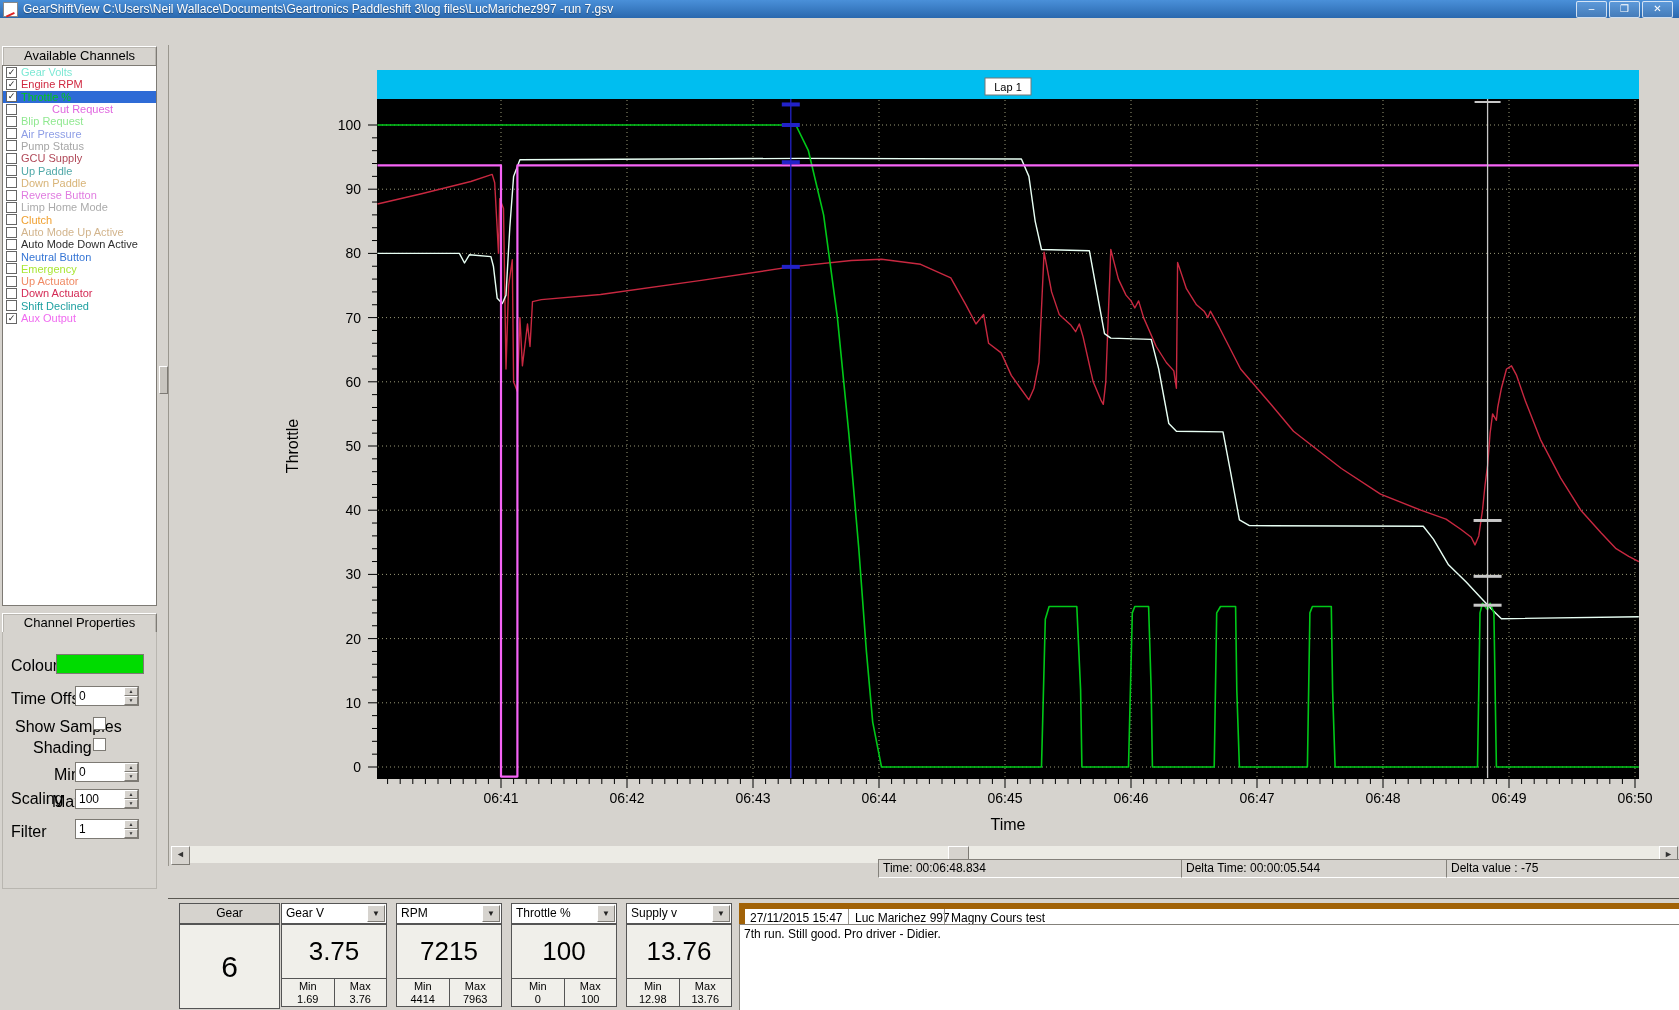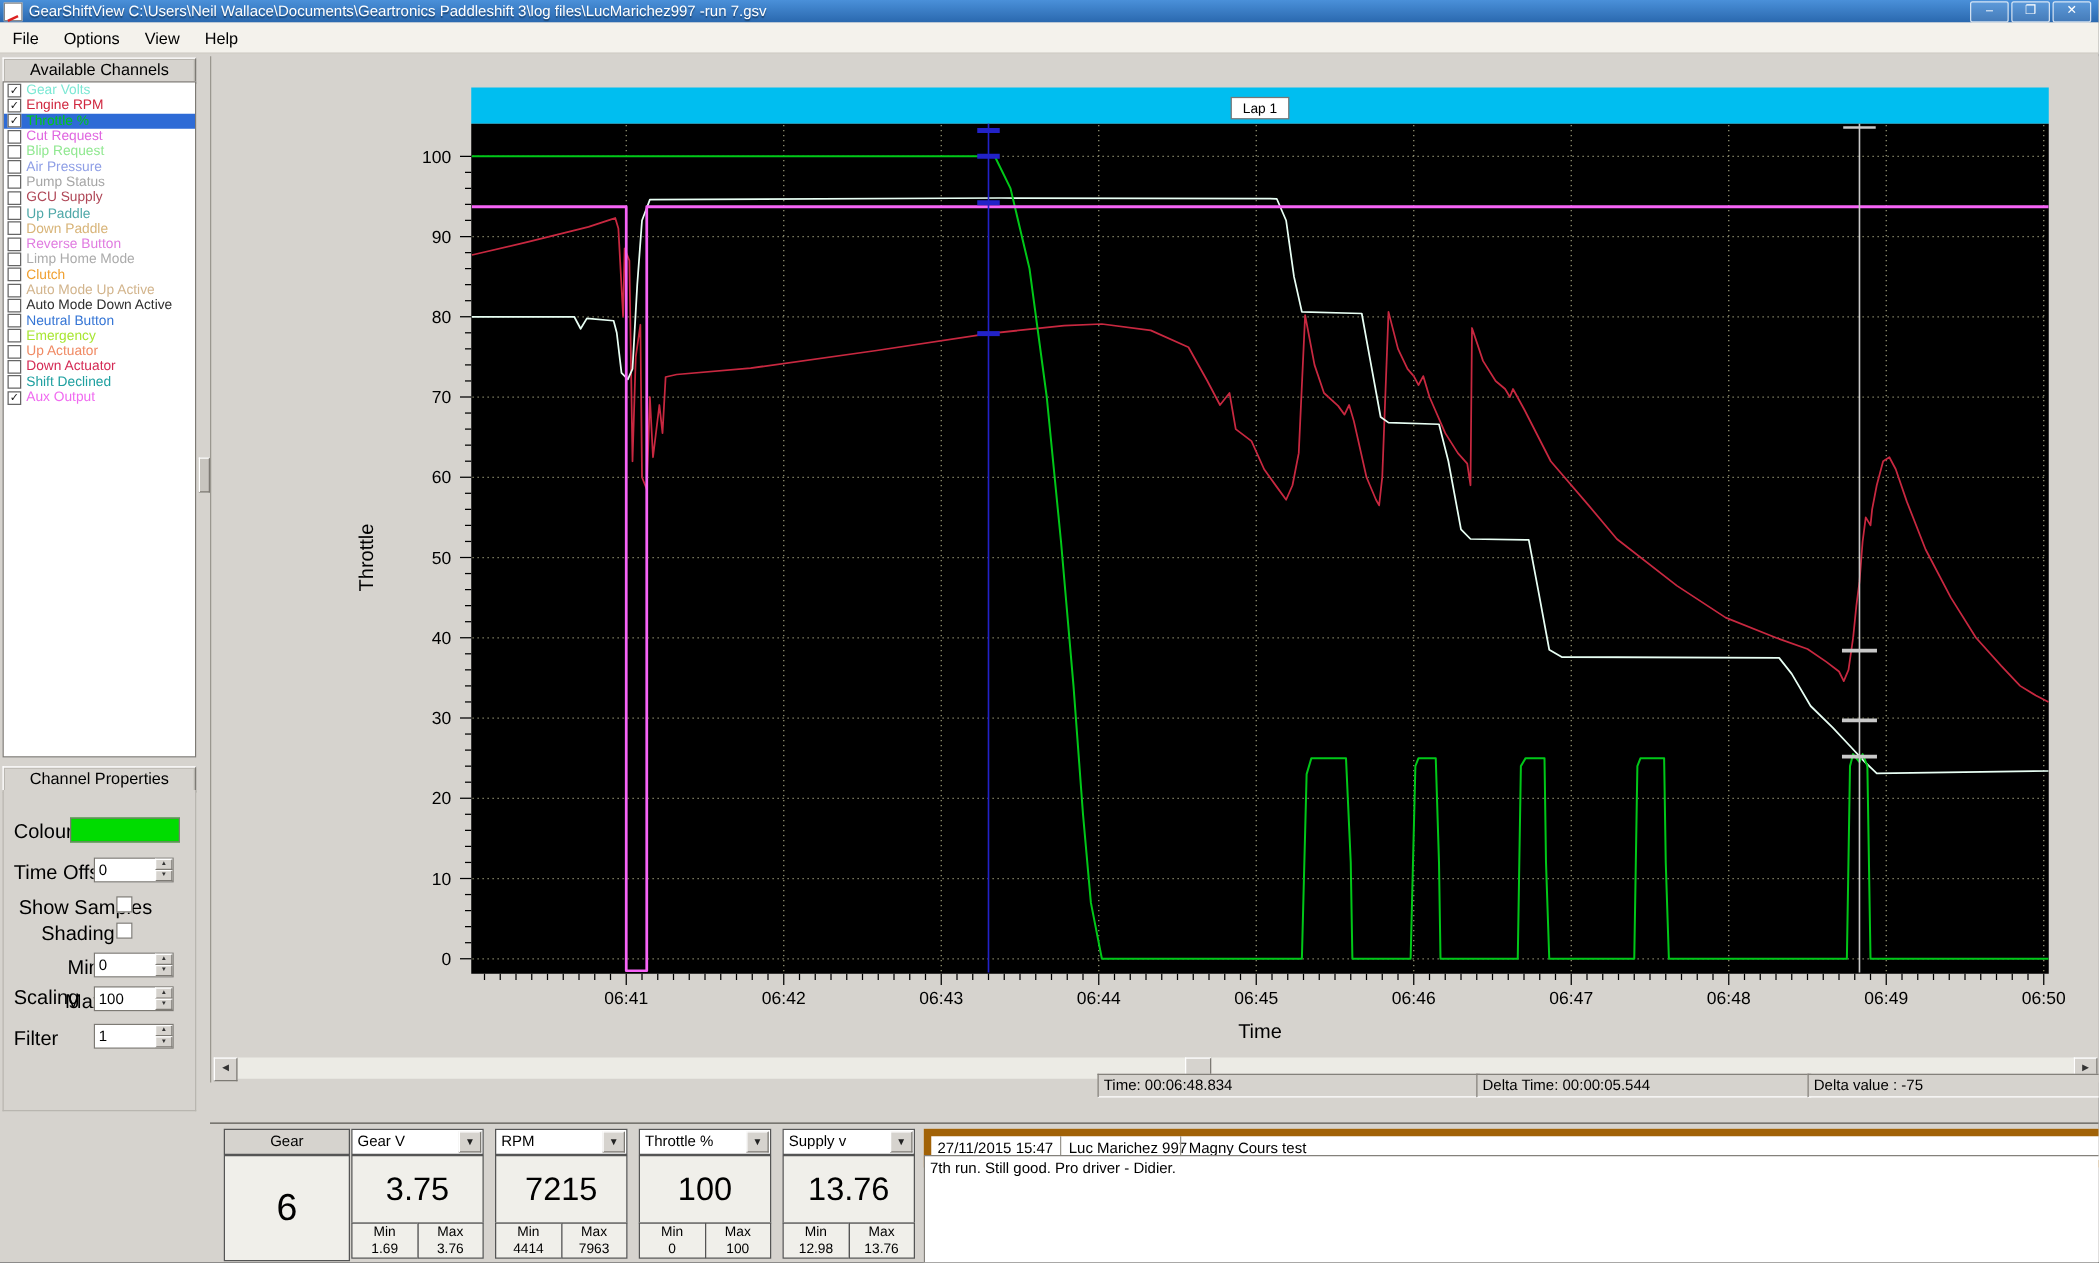--- a/index.html
+++ b/index.html
@@ -82,44 +82,38 @@
   <div id="titlebar" class="abs">
     <div id="title-icon"></div>
     <div id="title-text">GearShiftView C:\Users\Neil Wallace\Documents\Geartronics Paddleshift 3\log files\LucMarichez997 -run 7.gsv</div>
     <div id="win-buttons">
       <div class="win-btn">–</div>
       <div class="win-btn">❐</div>
       <div class="win-btn">✕</div>
     </div>
   </div>
 
-  <div id="menubar" class="abs">
-      <div class="menu-item">File</div>
-      <div class="menu-item">Options</div>
-      <div class="menu-item">View</div>
-      <div class="menu-item">Help</div>
-    </div>
 
   <div class="abs panel-header" style="left:2px;top:46px;width:153px;height:19px;">Available Channels</div>
   <div id="channels-list" class="abs" style="left:2px;top:65px;width:153px;height:539px;">
       <div class="ch-row">
         <span class="cb">✓</span>
         <span style="color: rgb(124, 232, 212);">Gear Volts</span>
       </div>
       <div class="ch-row">
         <span class="cb">✓</span>
         <span style="color: rgb(208, 40, 64);">Engine RPM</span>
       </div>
       <div class="ch-row selected">
         <span class="cb">✓</span>
         <span style="color: rgb(0, 200, 24);">Throttle %</span>
       </div>
       <div class="ch-row">
         <span class="cb"></span>
-        <span style="color: rgb(224, 102, 224);">Cut Request</span>
+        <span style="color: rgb(224, 102, 224); margin-left: 31px;">Cut Request</span>
       </div>
       <div class="ch-row">
         <span class="cb"></span>
         <span style="color: rgb(144, 232, 144);">Blip Request</span>
       </div>
       <div class="ch-row">
         <span class="cb"></span>
         <span style="color: rgb(142, 158, 230);">Air Pressure</span>
       </div>
       <div class="ch-row">

